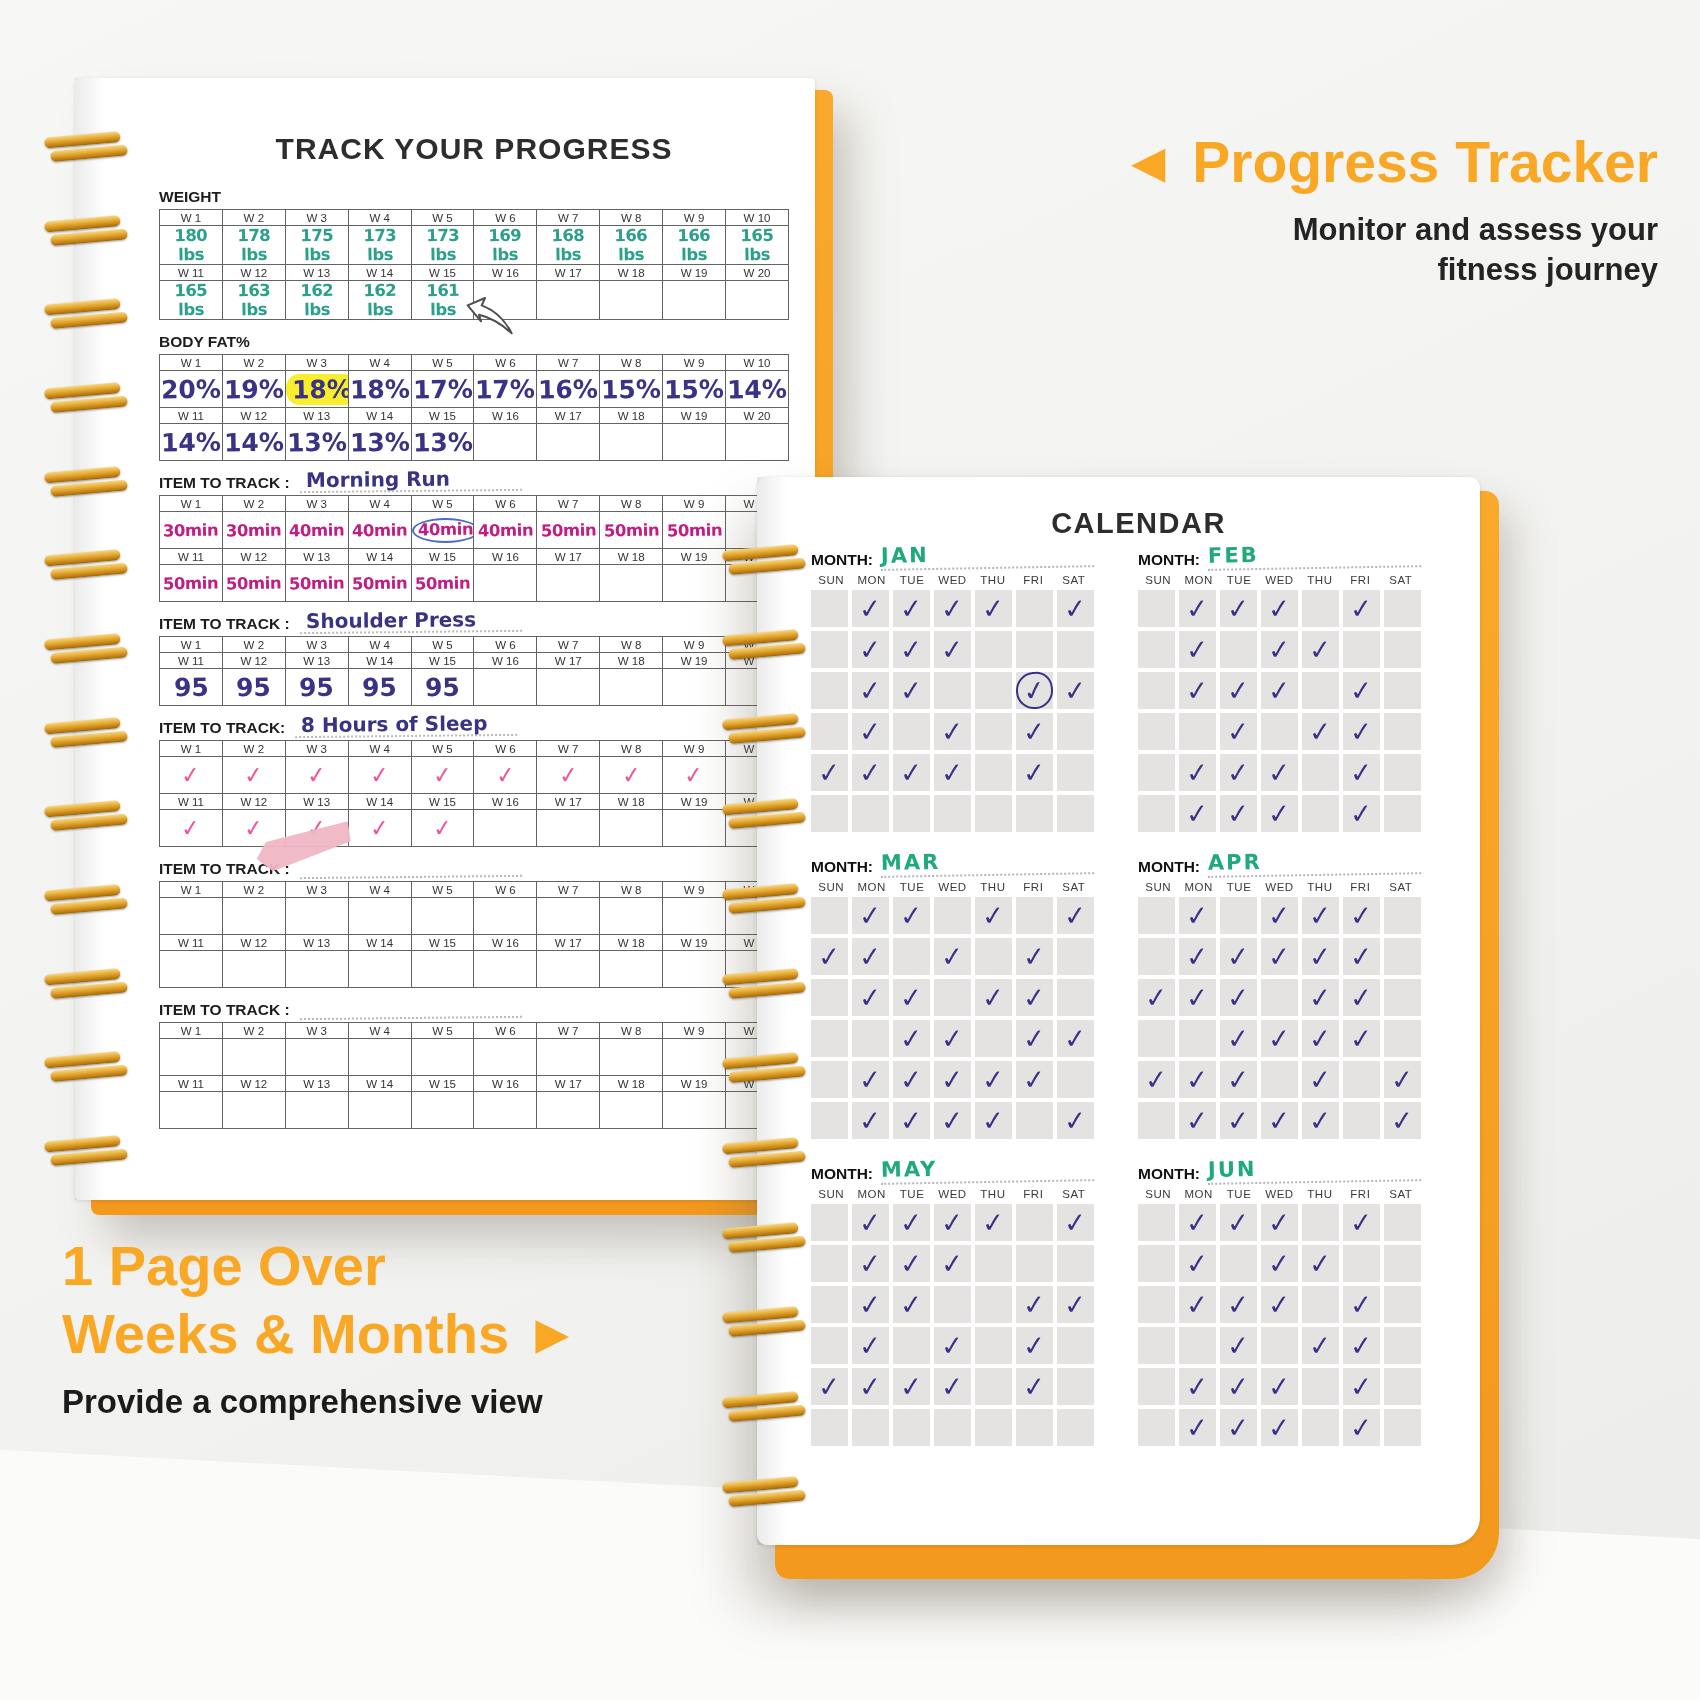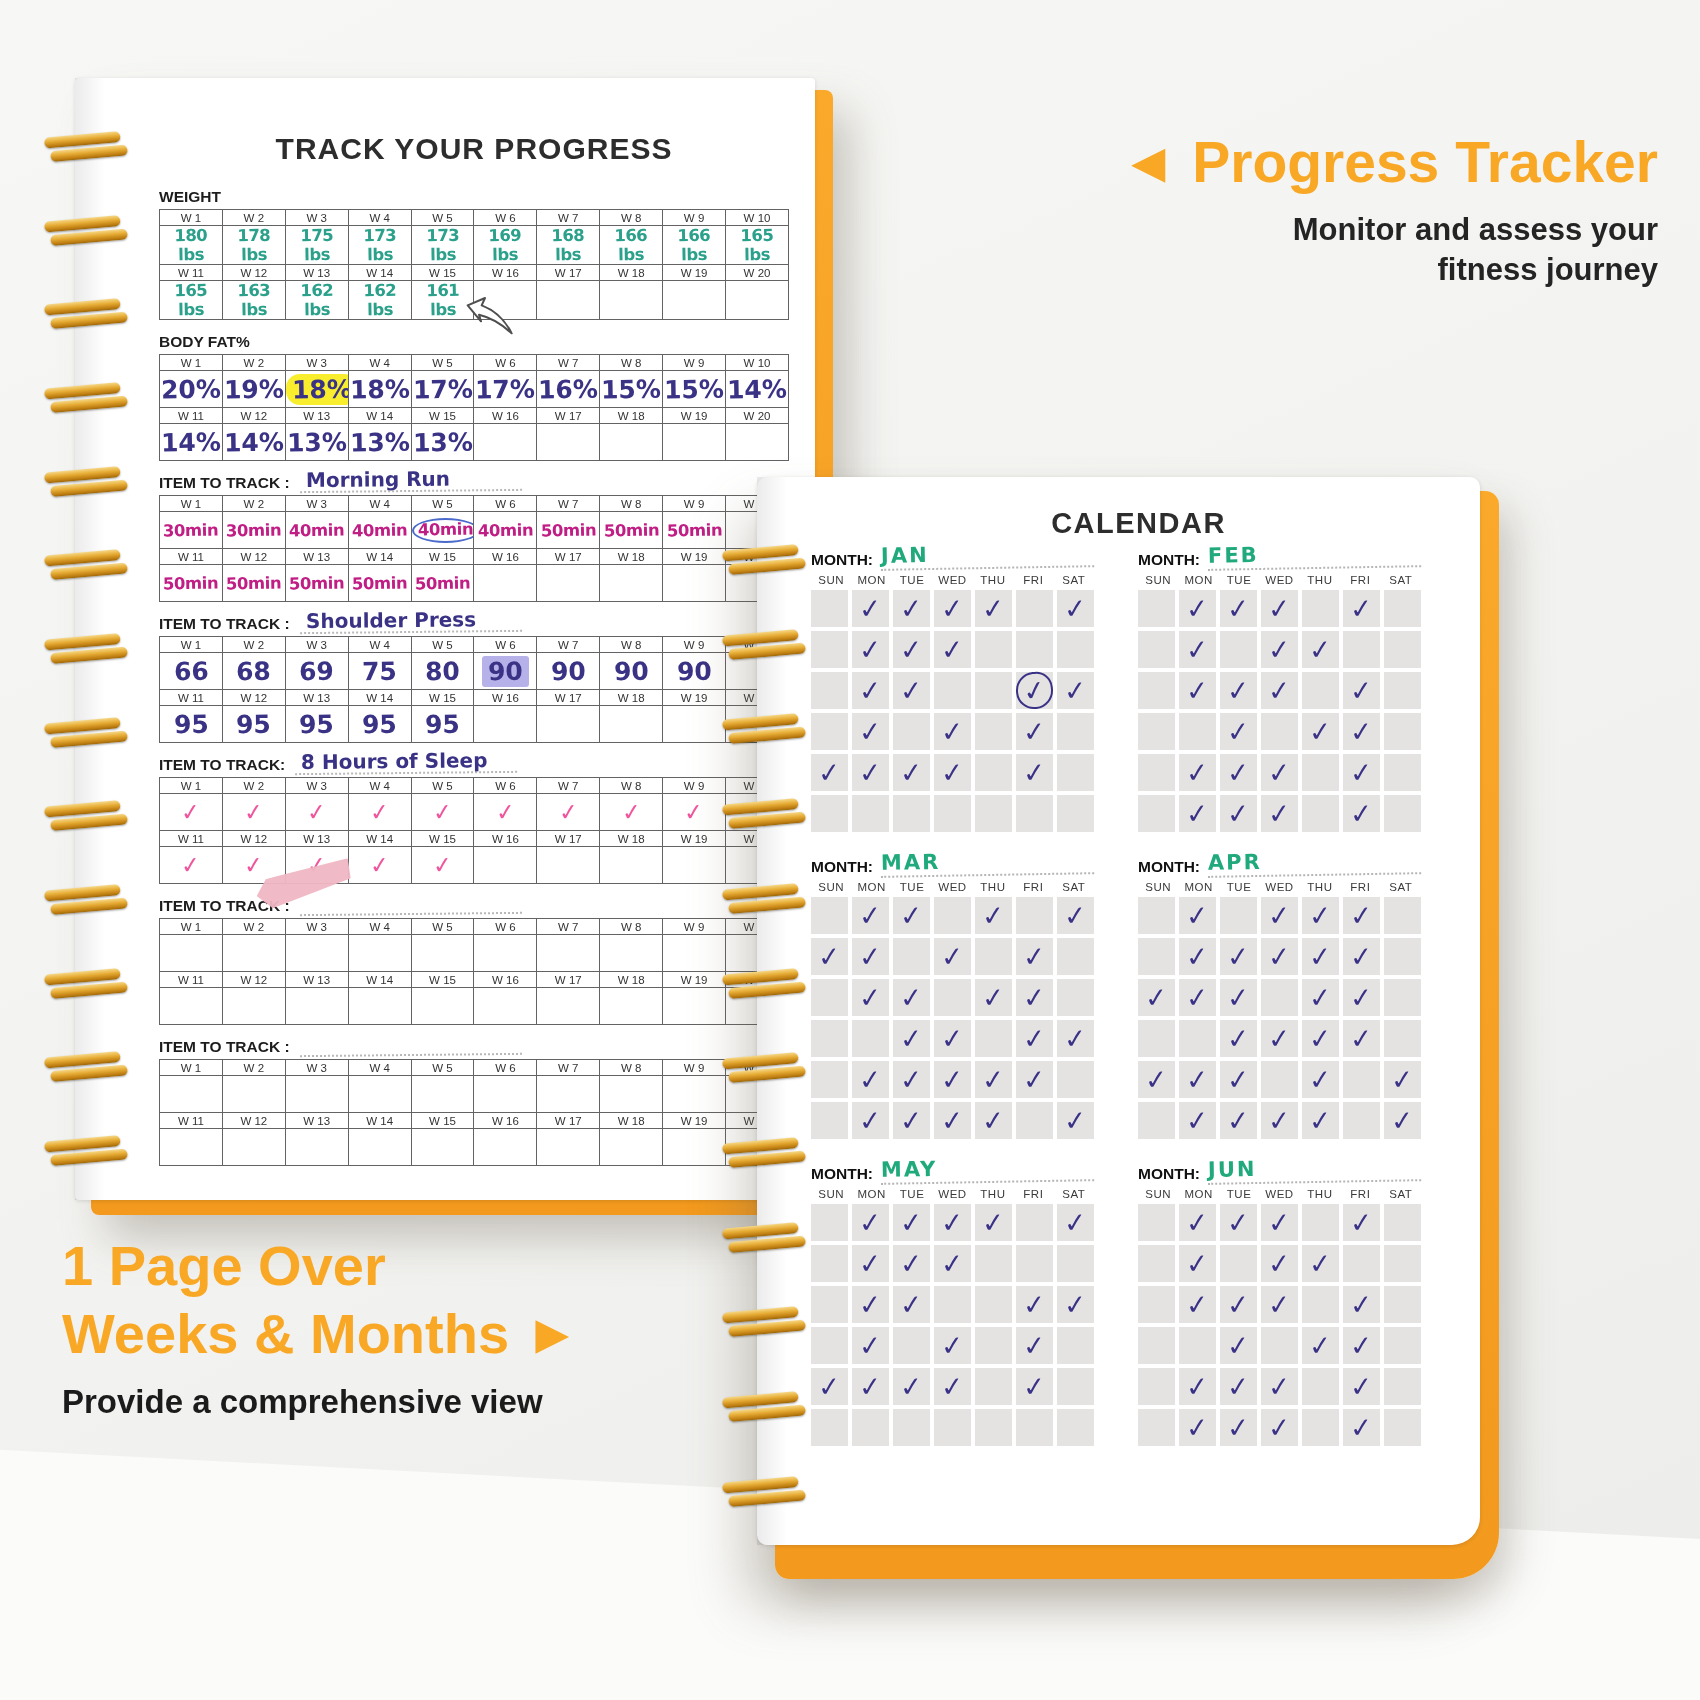--- a/index.html
+++ b/index.html
@@ -288,32 +288,20 @@
                     <td class="hcell">W 2</td>
                     <td class="hcell">W 3</td>
                     <td class="hcell">W 4</td>
                     <td class="hcell">W 5</td>
                     <td class="hcell">W 6</td>
                     <td class="hcell">W 7</td>
                     <td class="hcell">W 8</td>
                     <td class="hcell">W 9</td>
                     <td class="hcell">W 10</td>
                   </tr>
-                  <tr class="vrow">
-                    <td class="vcell"><span class="val v-lg" style="color: rgb(58, 50, 133);">66</span></td>
-                    <td class="vcell"><span class="val v-lg" style="color: rgb(58, 50, 133);">68</span></td>
-                    <td class="vcell"><span class="val v-lg" style="color: rgb(58, 50, 133);">69</span></td>
-                    <td class="vcell"><span class="val v-lg" style="color: rgb(58, 50, 133);">75</span></td>
-                    <td class="vcell"><span class="val v-lg" style="color: rgb(58, 50, 133);">80</span></td>
-                    <td class="vcell"><span class="hl square" style="background: rgb(183, 177, 234);"><span class="val v-lg" style="color: rgb(58, 50, 133);">90</span></span></td>
-                    <td class="vcell"><span class="val v-lg" style="color: rgb(58, 50, 133);">90</span></td>
-                    <td class="vcell"><span class="val v-lg" style="color: rgb(58, 50, 133);">90</span></td>
-                    <td class="vcell"><span class="val v-lg" style="color: rgb(58, 50, 133);">90</span></td>
-                    <td class="vcell"></td>
-                  </tr>
                   <tr class="hrow">
                     <td class="hcell">W 11</td>
                     <td class="hcell">W 12</td>
                     <td class="hcell">W 13</td>
                     <td class="hcell">W 14</td>
                     <td class="hcell">W 15</td>
                     <td class="hcell">W 16</td>
                     <td class="hcell">W 17</td>
                     <td class="hcell">W 18</td>
                     <td class="hcell">W 19</td>

